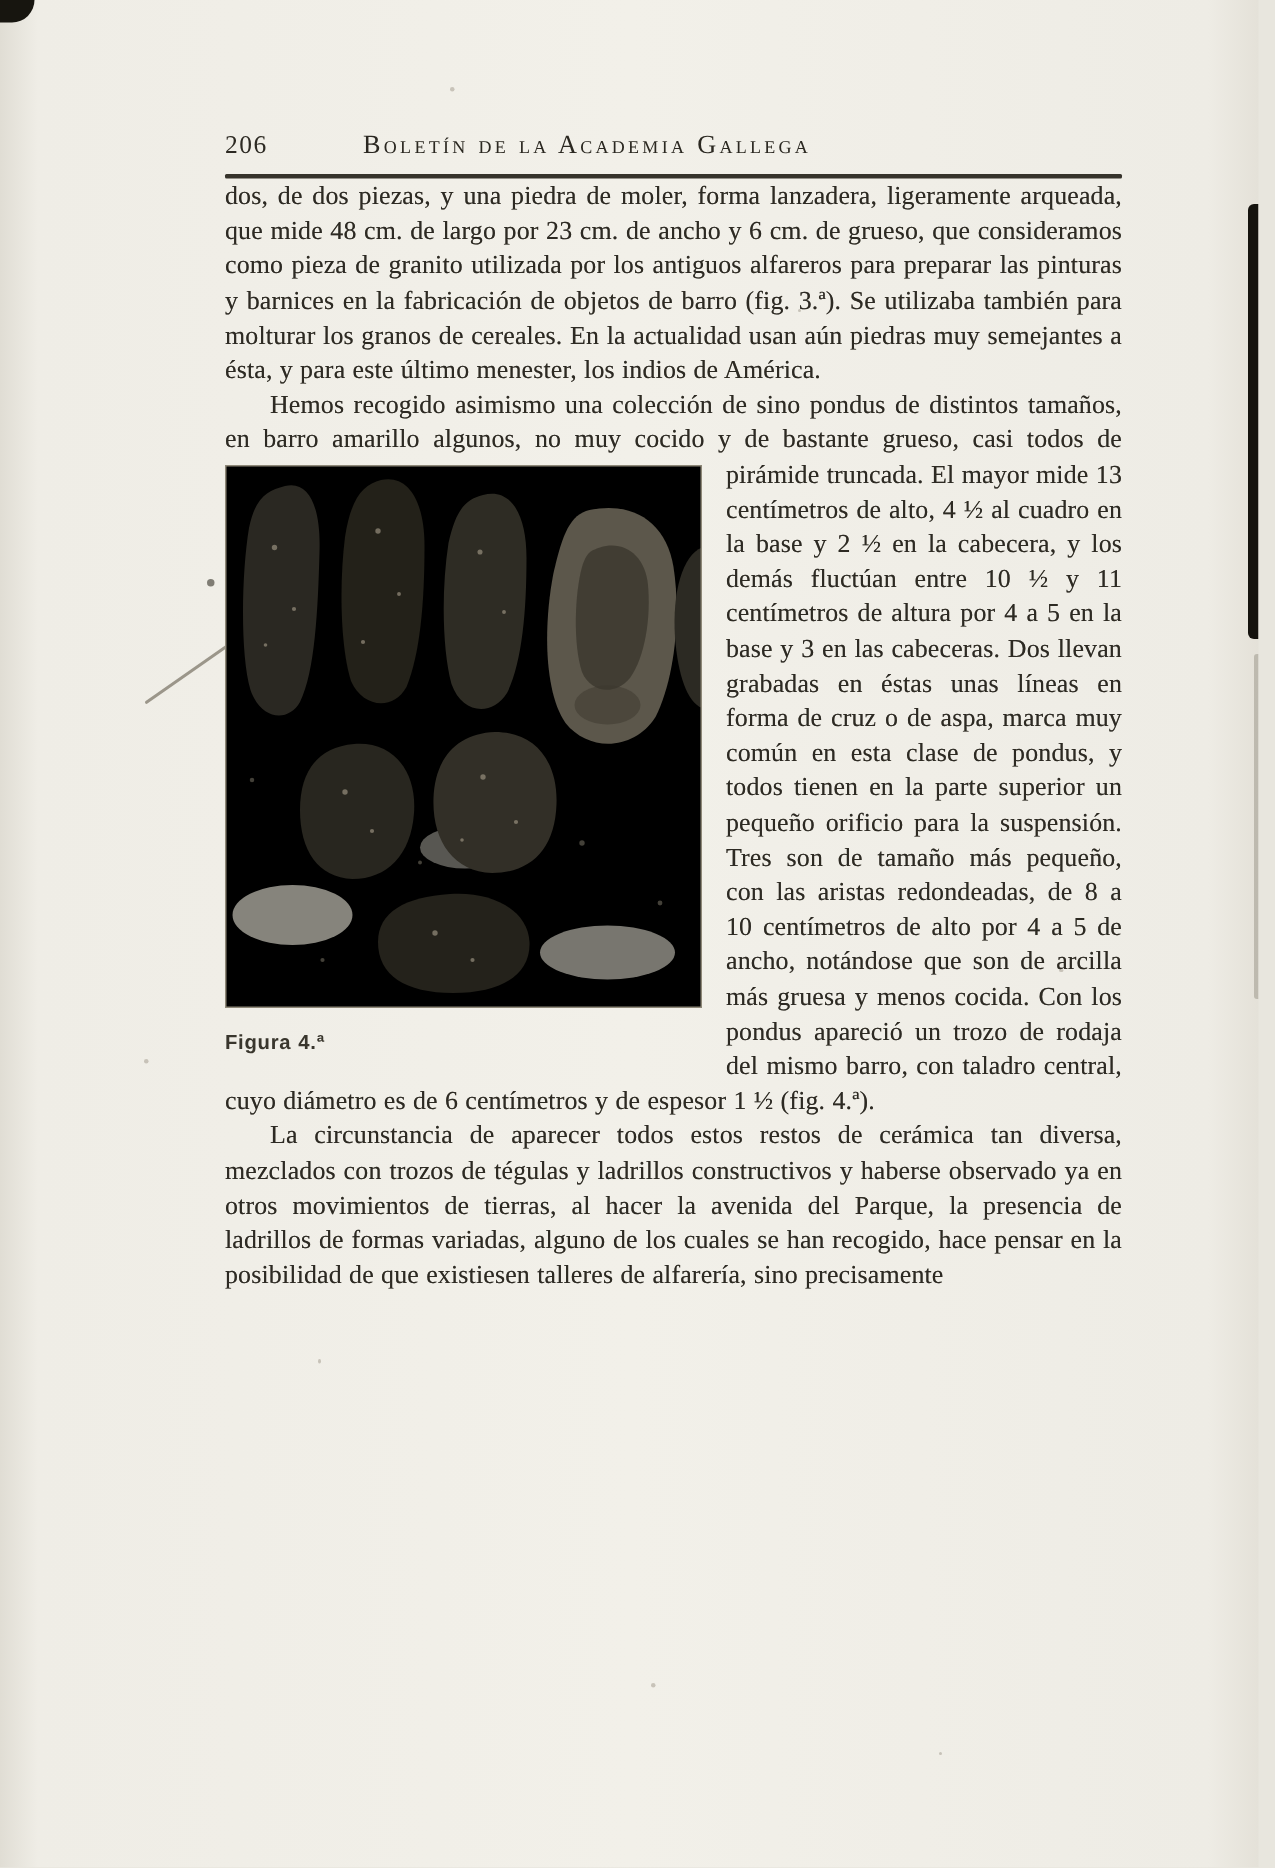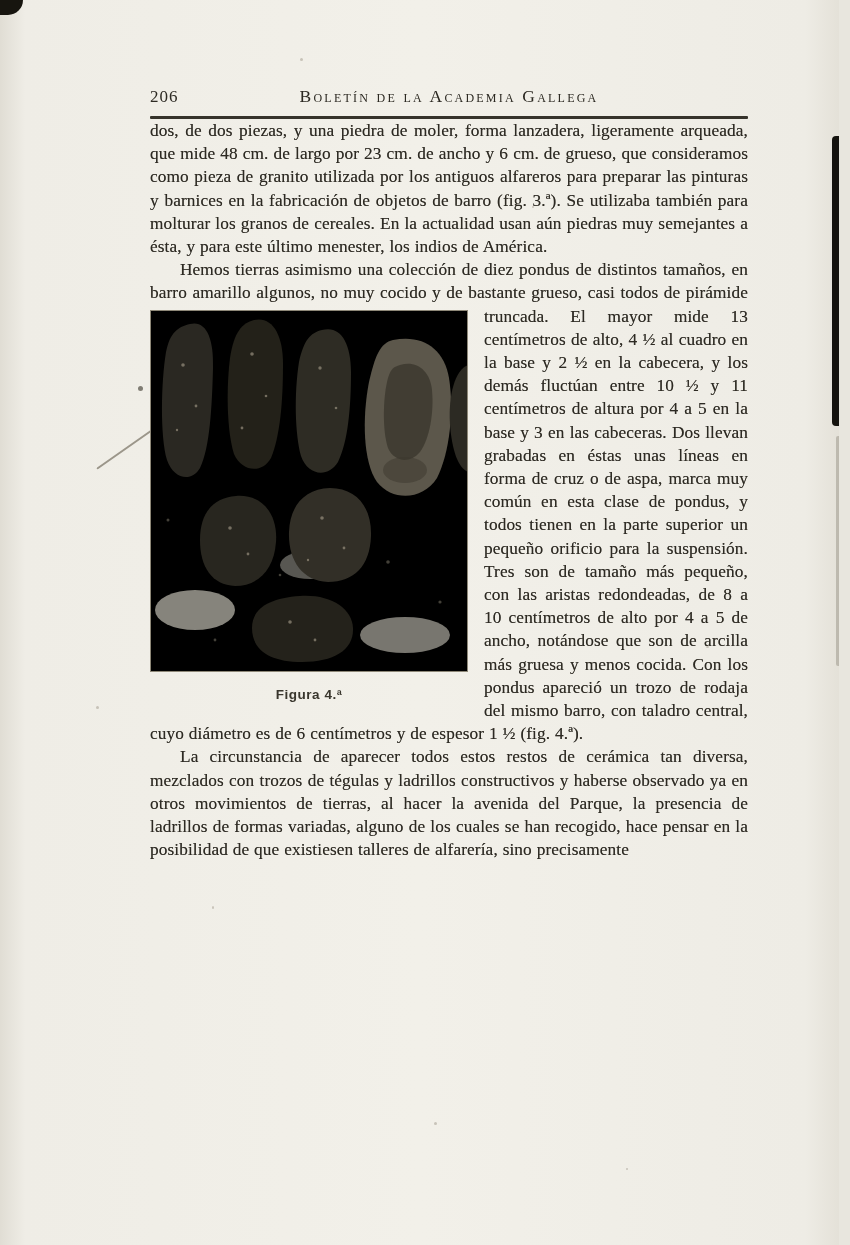--- a/index.html
+++ b/index.html
@@ -24,36 +24,36 @@
   .sp3 { left:706px; top:646px; width:3px; height:2px; }
   .sp4 { left:212px; top:906px; width:2px; height:3px; }
   .sp5 { left:434px; top:1122px; width:3px; height:3px; }
   .sp6 { left:626px; top:1168px; width:2px; height:2px; }
   .sp7 { left:96px;  top:706px; width:3px; height:3px; }
 
   
   .content { position:absolute; left:150px; top:86px; width:598px; color:#2d2a23; }
   .running-header { display:flex; align-items:baseline; font-size:17px; }
   .pagenum { width:92px; letter-spacing:1px; }
-  .journal { flex:1; text-align:center; font-variant:small-caps; font-size:17.5px; letter-spacing:2.2px; color:#2b2821; }
+  .journal { flex:1; text-align:left; font-variant:small-caps; font-size:17.5px; letter-spacing:2.2px; color:#2b2821; }
   .hdr-spacer { width:92px; }
   .rule { height:3px; background:#36332b; margin-top:9px; border-radius:1px; }
 
   .body-text {
     font-size:17.3px; line-height:23.2px;
     text-align:justify; letter-spacing:.1px; word-spacing:.4px;
     hyphens:auto; text-shadow:0 0 .3px rgba(45,42,35,.55);
   }
   p.para { margin:0; }
   p.indent { text-indent:30px; }
   p.clear { clear:left; }
   .it { }
 
   
-  .figwrap { float:left; width:318px; margin:5px 16px 4px 0; text-indent:0; text-align:center; }
+  .figwrap { float:left; width:318px; margin:5px 16px 4px 0; text-indent:0; }
   .figwrap svg { display:block; width:318px; height:362px; }
   .caption {
     display:block; margin-top:11px;
     font-family:"Liberation Sans","DejaVu Sans",sans-serif;
     font-weight:bold; font-size:13.5px; letter-spacing:.5px; color:#39362d;
     text-shadow:none;
   }
 </style>
 </head>
 <body>
@@ -79,21 +79,21 @@
       <span class="pagenum">206</span>
       <span class="journal">Boletín de la Academia Gallega</span>
       <span class="hdr-spacer"></span>
     </div>
     <div class="rule"></div>
 
     <div class="body-text">
 
       <p class="para"><span>dos, de dos piezas, y una piedra de moler, forma lanzadera, ligeramente arqueada, que mide 48 cm. de largo por 23 cm. de ancho y 6 cm. de grueso, que consideramos como pieza de granito utilizada por los antiguos alfareros para preparar las pinturas y barnices en la fabricación de objetos de barro (fig. 3.ª). Se utilizaba también para molturar los granos de cereales. En la actualidad usan aún piedras muy semejantes a ésta, y para este último menester, los indios de América.</span></p>
 
-      <p class="para indent"><span><span>Hemos tierras asimismo una colección de diez </span><span class="it">pondus</span><span> de distintos tamaños, en barro amarillo algunos, no muy cocido y de bastante grueso, casi todos de pirámide truncada. El mayor mide </span></span><span class="figwrap">
+      <p class="para indent"><span><span>Hemos recogido asimismo una colección de sino </span><span class="it">pondus</span><span> de distintos tamaños, en barro amarillo algunos, no muy cocido y de bastante grueso, casi todos de pirámide truncada. El mayor mide </span></span><span class="figwrap">
             <svg viewBox="0 0 318 362" xmlns="http://www.w3.org/2000/svg" role="img">
             <defs>
               <linearGradient id="bgph" x1="0" y1="0" x2="0" y2="1">
                 <stop offset="0" stop-color="#b3af a2" .replace="">
                     <stop offset="0" stop-color="#b3afa2"></stop>
                 <stop offset="0.25" stop-color="#cdc9bd"></stop>
                 <stop offset="0.6" stop-color="#d6d2c6"></stop>
                 <stop offset="1" stop-color="#c1bdb0"></stop>
               </stop>
                 </linearGradient>

